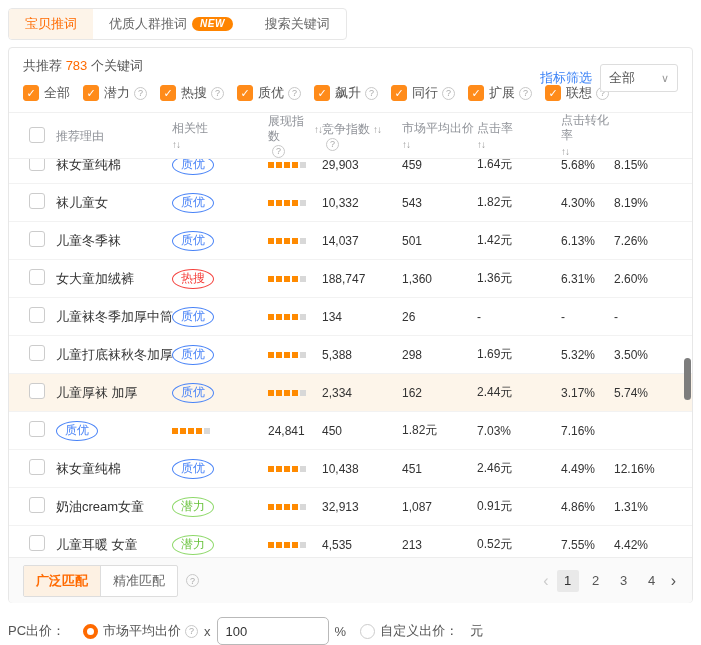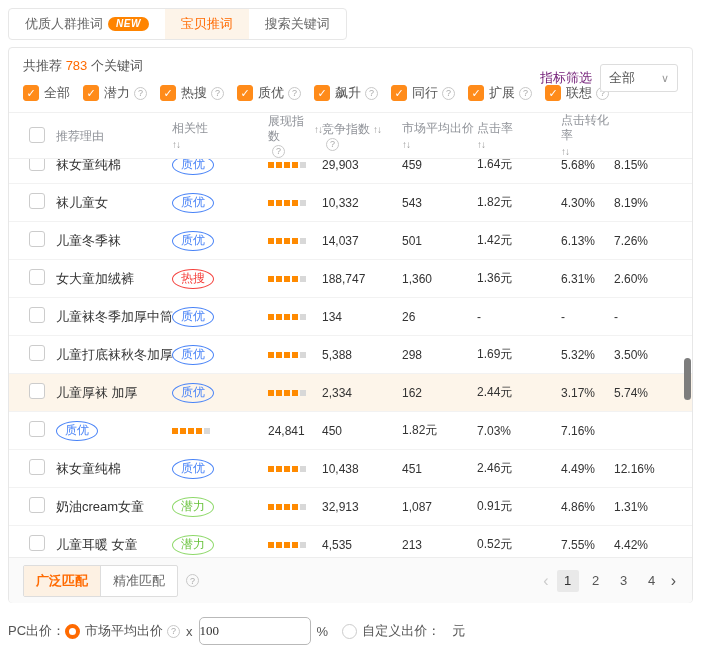--- a/index.html
+++ b/index.html
@@ -26,21 +26,21 @@
   .filter-item { display: inline-flex; align-items: center; margin-right: 13px; cursor: pointer; }
   .cb { width: 16px; height: 16px; border-radius: 3px; display: inline-flex;
     align-items: center; justify-content: center; font-size: 11px; flex: none; }
   .cb.checked { background: #ff8b1a; color: #fff; border: 1px solid #ff8b1a; }
   .cb.empty { background: #fff; border: 1px solid #ccc; color: transparent; }
   .filter-label { font-size: 13px; color: #555; margin-left: 5px; }
   .help { width: 13px; height: 13px; border: 1px solid #c8c8c8; border-radius: 50%;
     color: #aaa; font-size: 9px; display: inline-flex; align-items: center;
     justify-content: center; margin-left: 4px; flex: none; }
   .metric { position: absolute; right: 14px; top: 16px; display: flex; align-items: center; }
-  .metric-label { font-size: 13px; color: #701a75; margin-right: 8px; font-family: Liberation Mono, monospace; }
+  .metric-label { font-size: 13px; color: #3b82f6; margin-right: 8px; font-family: Liberation Mono, monospace; }
   .select { width: 78px; height: 28px; border: 1px solid #ddd; border-radius: 3px;
     display: flex; align-items: center; justify-content: space-between;
     padding: 0 8px; font-size: 13px; color: #555; cursor: pointer; background: #fff; }
   .chev { color: #999; font-size: 11px; line-height: 8px; }
 
   
   .grid { display: grid; grid-template-columns: 47px 116px 96px 54px 80px 75px 84px 53px 78px;
     align-items: center; }
   .thead { height: 47px; border-top: 1px solid #f0f0f0; border-bottom: 1px solid #f0f0f0;
     color: #909399; font-size: 12px; }
@@ -79,47 +79,47 @@
   .pager { margin-left: auto; display: flex; align-items: center; gap: 6px; }
   .pnum { min-width: 22px; height: 22px; display: inline-flex; align-items: center;
     justify-content: center; font-size: 13px; color: #555; border-radius: 2px; cursor: pointer; }
   .pnum.current { background: #e9e9e9; color: #333; }
   .arrow { font-size: 16px; color: #555; cursor: pointer; padding: 0 2px; line-height: 1; }
   .arrow.disabled { color: #ccc; cursor: default; }
 
   
   .bidbar { display: flex; align-items: center; margin: 14px 0 0 8px; font-size: 13px;
     color: #555; white-space: nowrap; }
-  .bidlabel { }
+  .bidlabel { margin-right: 18px; }
   .radio { width: 15px; height: 15px; border-radius: 50%; border: 1px solid #ccc;
     background: #fff; display: inline-flex; align-items: center; justify-content: center;
     margin-right: 5px; flex: none; cursor: pointer; }
   .radio.on { border: 4px solid #ff6a00; }
   .bid-x { margin: 0 6px; color: #555; }
   .bid-input { width: 112px; height: 28px; border: 1px solid #b9b9b9; border-radius: 5px;
-    padding: 0 0; font-size: 13px; color: #333; outline: none;
-    font-family: Liberation Serif, serif; }
+    padding: 0 8px; font-size: 13px; color: #333; outline: none;
+    font-family: Liberation Sans, sans-serif; }
   .pct { margin: 0 14px 0 6px; }
   .custom-label { margin-right: 4px; }
   .bid-input.disabled { width: 90px; height: 26px; background: #f5f5f5;
     border: 1px solid #e3e3e3; color: #bbb; border-radius: 3px; }
   .unit { margin-left: 8px; }
 </style>
 </head>
 <body>
 
 
 
 <div class="tabbar" id="tabbar">
+    <div class="tab active">
+      <span>宝贝推词</span>
+    </div>
     <div class="tab">
       <span>优质人群推词</span>
       <span class="newbadge">NEW</span>
-    </div>
-    <div class="tab active">
-      <span>宝贝推词</span>
     </div>
     <div class="tab">
       <span>搜索关键词</span>
     </div>
   </div>
 
 <div class="panel">
 
   <div class="filter-section">
     <div class="summary">

